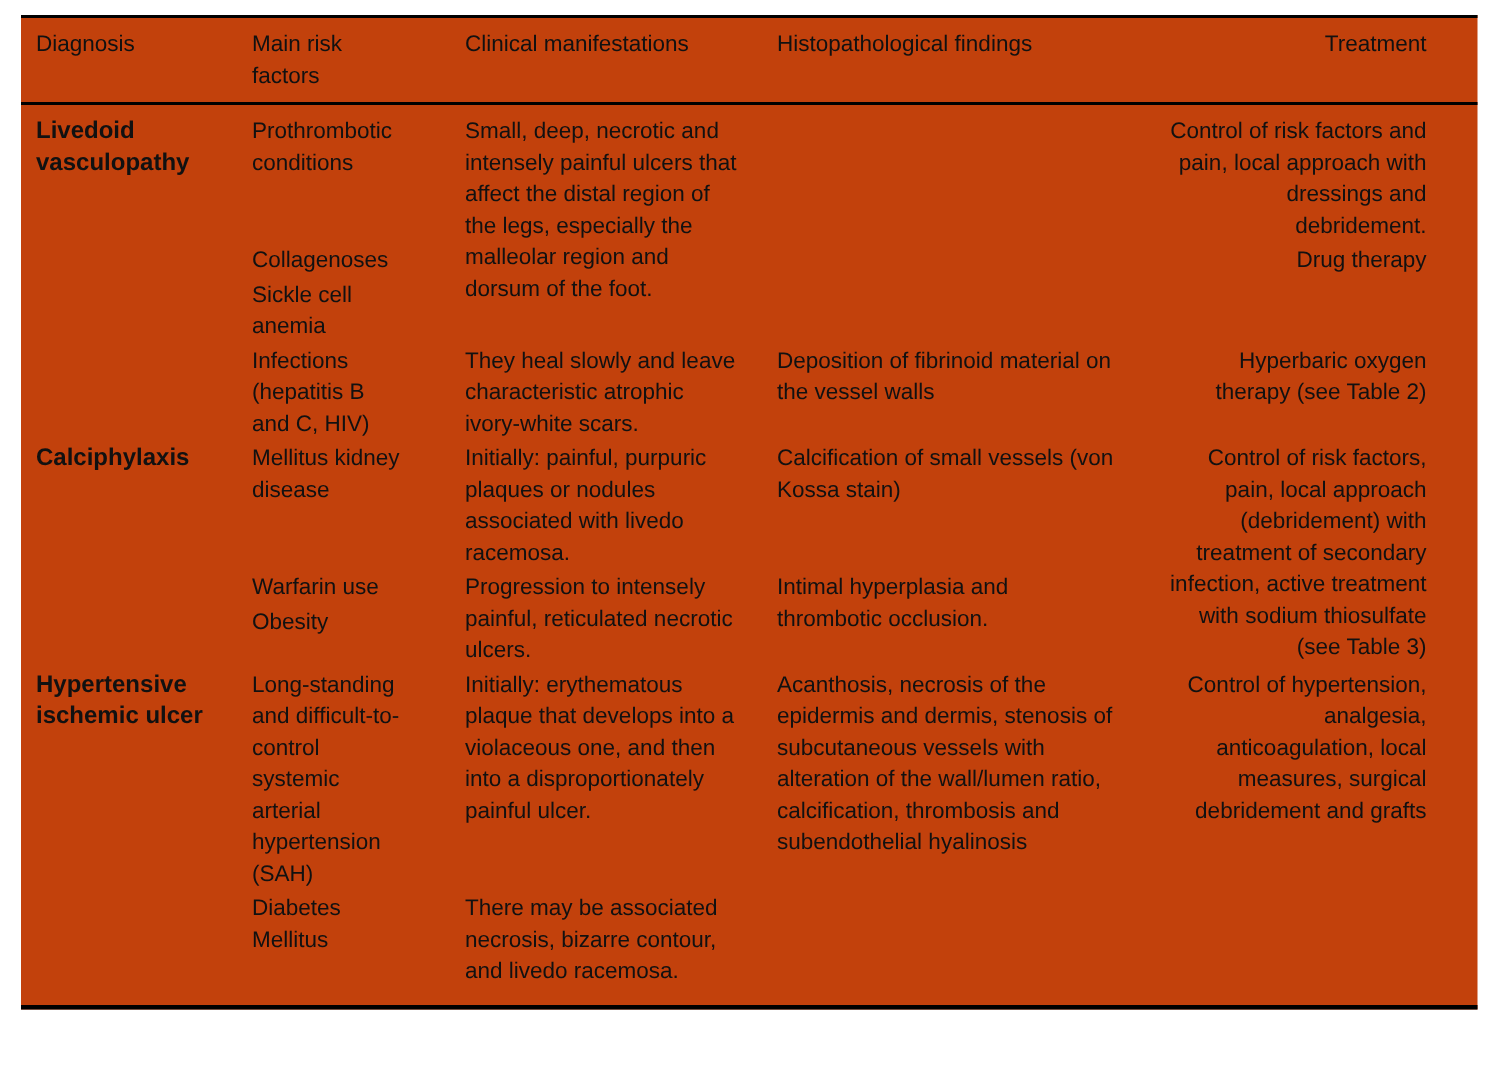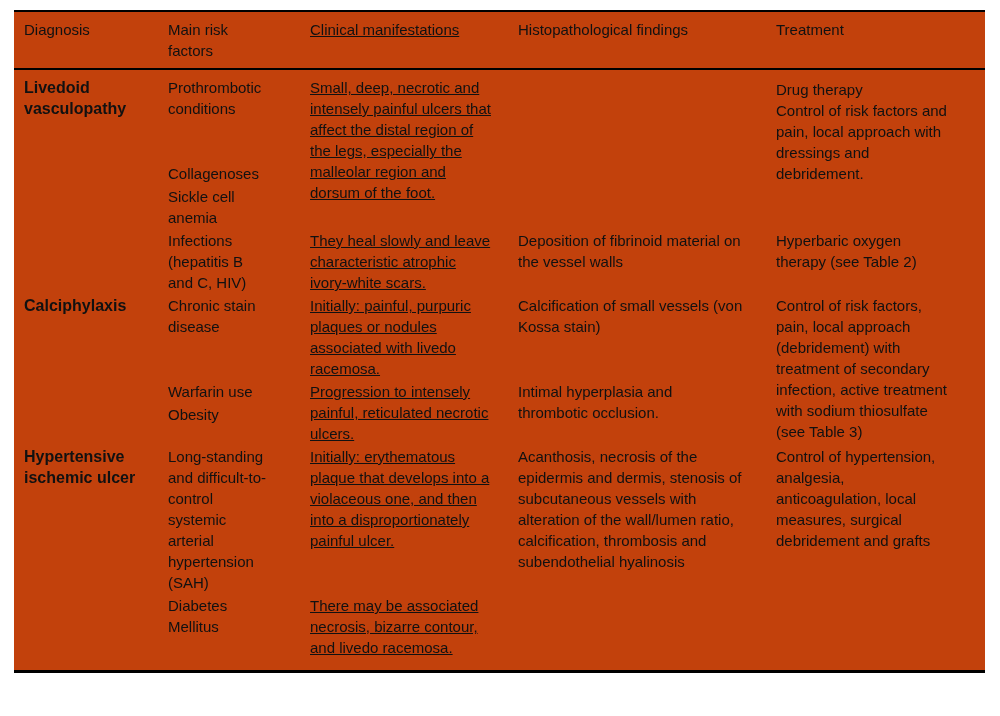--- a/index.html
+++ b/index.html
@@ -29,23 +29,23 @@
   }
   .tbody { padding: 7px 0 10px 10px; }
   .trow {
     display: grid;
     grid-template-columns: 144px 142px 208px 258px 1fr;
     margin-bottom: 2px;
   }
   .cell { display: block; }
   .c1 { grid-column: 1; padding-right: 12px; }
   .c2 { grid-column: 2; padding-right: 42px; }
-  .c3 { grid-column: 3; padding-right: 23px; text-decoration: underline; }
+  .c3 { grid-column: 3; padding-right: 23px; }
   .c4 { grid-column: 4; padding-right: 33px; }
-  .c5 { grid-column: 5; padding-right: 34px; }
+  .c5 { grid-column: 5; padding-right: 34px; text-align: right; }
   .trow .c1 { grid-row: 1 / span 2; }
   .sub-a { grid-row: 1; }
   .sub-b { grid-row: 2; }
   .row-1 .sub-a { min-height: 153px; }
   .row-2 .sub-a { min-height: 86px; }
   .row-3 .sub-a { min-height: 149px; }
   .row-2 .c5 { grid-row: 1 / span 2; }
   .th { font-weight: normal; }
   .diag { font-weight: bold; font-size: 16px; }
   .para { margin: 0; }
@@ -73,43 +73,43 @@
 
         <div class="cell c2 sub-a">
           <p class="para">Prothrombotic conditions</p>
           <p class="para mt44">Collagenoses</p>
           <p class="para mt2">Sickle cell anemia</p>
         </div>
         <div class="cell c3 sub-a">
           <p class="para">Small, deep, necrotic and intensely painful ulcers that affect the distal region of the legs, especially the malleolar region and dorsum of the foot.</p>
         </div>
         <div class="cell c5 sub-a">
+          <p class="para">Control of risk factors and pain, local approach with dressings and debridement.</p>
           <p class="para mt2">Drug therapy</p>
-          <p class="para">Control of risk factors and pain, local approach with dressings and debridement.</p>
         </div>
 
         <div class="cell c2 sub-b">
           <p class="para">Infections (hepatitis B and C, HIV)</p>
         </div>
         <div class="cell c4 sub-b">
           <p class="para">Deposition of fibrinoid material on the vessel walls</p>
         </div>
         <div class="cell c3 sub-b">
           <p class="para">They heal slowly and leave characteristic atrophic ivory-white scars.</p>
         </div>
         <div class="cell c5 sub-b">
           <p class="para">Hyperbaric oxygen therapy (see Table 2)</p>
         </div>
       </article>
 
       <article class="trow row-2">
         <h3 class="cell c1 diag">Calciphylaxis</h3>
 
         <div class="cell c2 sub-a">
-          <p class="para">Chronic stain disease</p>
+          <p class="para">Mellitus kidney disease</p>
         </div>
         <div class="cell c3 sub-a">
           <p class="para">Initially: painful, purpuric plaques or nodules associated with livedo racemosa.</p>
         </div>
         <div class="cell c4 sub-a">
           <p class="para">Calcification of small vessels (von Kossa stain)</p>
         </div>
         <div class="cell c5">
           <p class="para">Control of risk factors, pain, local approach (debridement) with treatment of secondary infection, active treatment with sodium thiosulfate (see Table 3)</p>
         </div>

